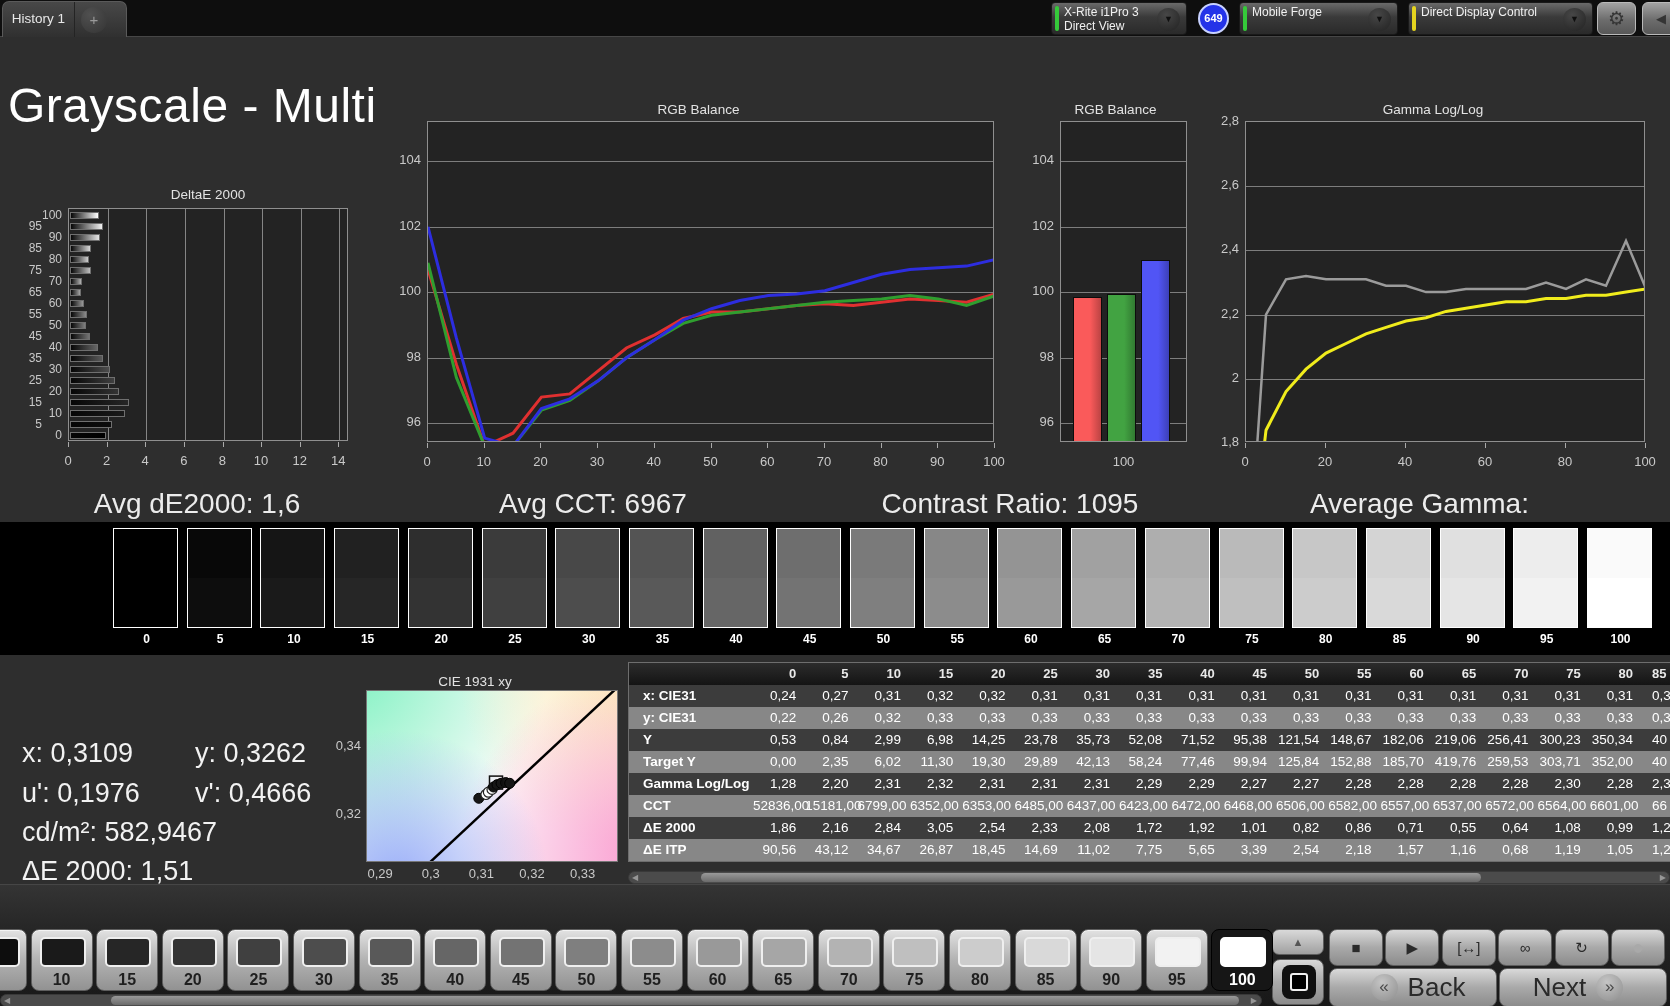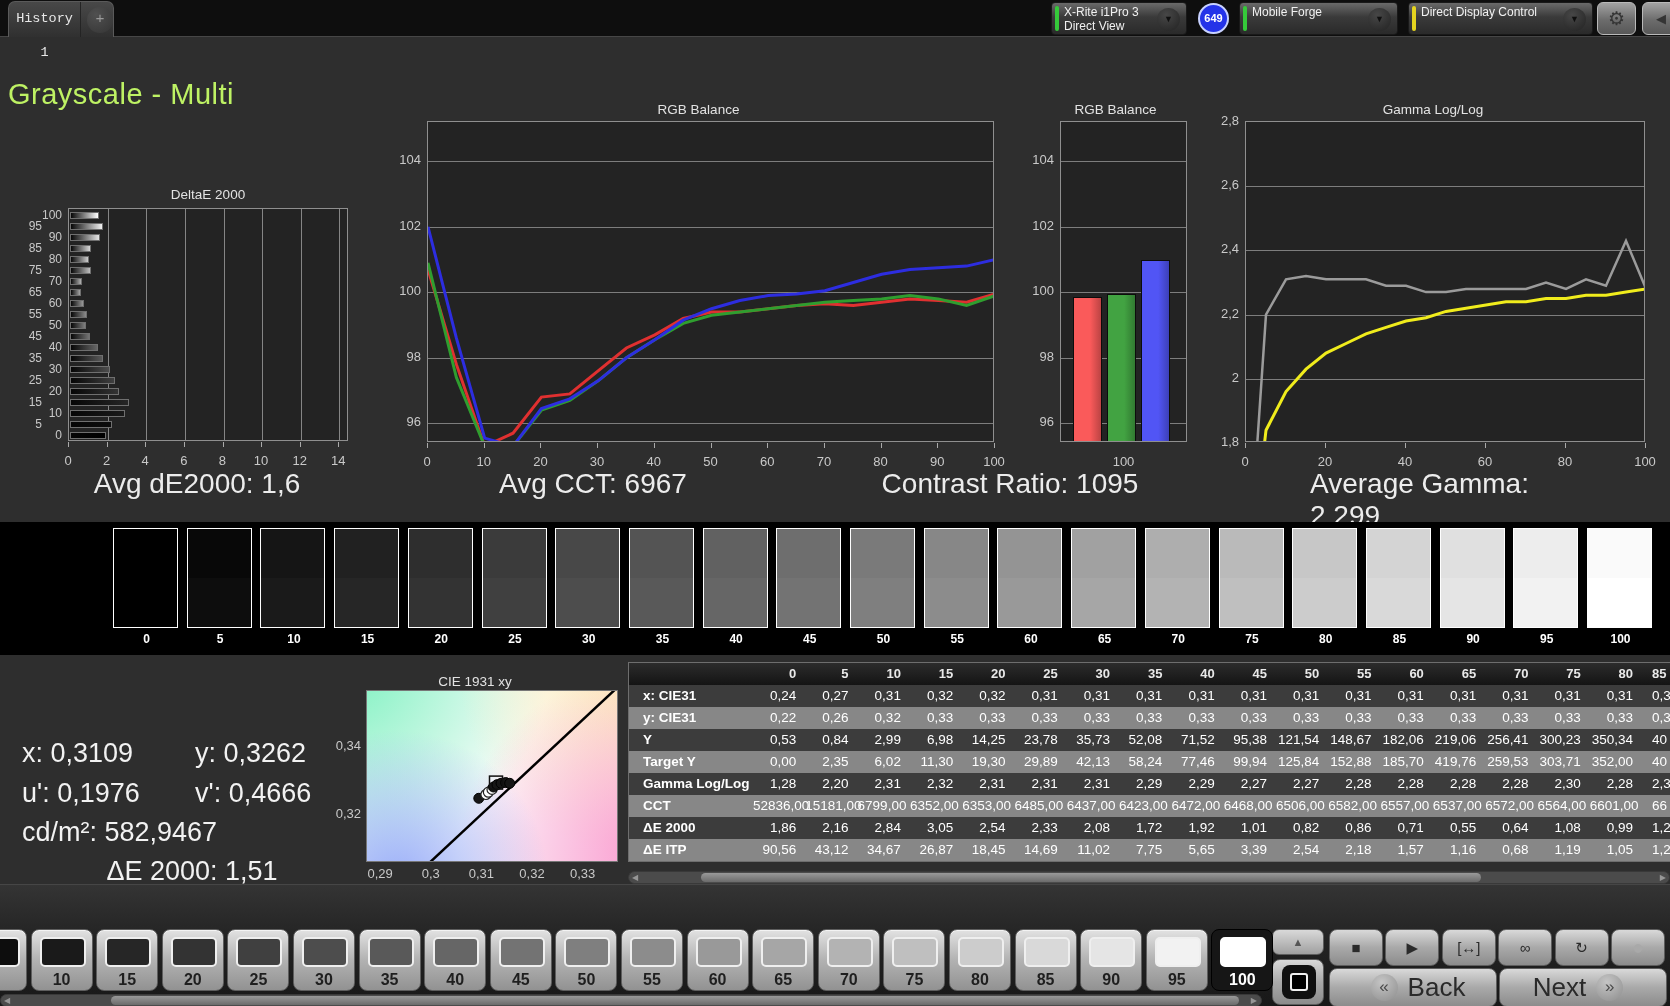--- a/index.html
+++ b/index.html
@@ -1,37 +1,37 @@
 <!DOCTYPE html>
 <html><head>
 <meta charset="utf-8">
 <style>
   *{margin:0;padding:0;box-sizing:border-box;}
   body{background:#555;font-family:"Liberation Sans",sans-serif;}
   #stage{position:relative;width:1670px;height:1006px;background:#2e2e2e;overflow:hidden;font-family:"Liberation Sans",sans-serif;}
   
   #topbar{position:absolute;left:0;top:0;width:1670px;height:37px;background:#0e0e0e;border-bottom:1px solid #464646;}
-  .tabgrp{position:absolute;left:8px;top:1px;width:106px;height:36px;background:linear-gradient(#484848,#303030);border:1px solid #5a5a5a;border-bottom:none;border-radius:7px 7px 0 0;font-family:Liberation Mono, monospace;}
+  .tabgrp{position:absolute;left:2px;top:1px;width:125px;height:36px;background:linear-gradient(#484848,#303030);border:1px solid #5a5a5a;border-bottom:none;border-radius:7px 7px 0 0;}
   .tab{position:absolute;left:0;top:0;width:72px;height:100%;color:#e8e8e8;font-size:13.5px;line-height:34px;text-align:center;border-right:1px solid #242424;}
   .addtab{position:absolute;left:78px;top:5px;width:26px;height:26px;border-radius:50%;background:radial-gradient(circle at 35% 30%,#505050,#343434);color:#9a9a9a;font-size:15px;line-height:25px;text-align:center;}
   .meter{position:absolute;top:2px;height:33px;border-radius:4px;background:linear-gradient(180deg,#6a6a6a,#3a3a3a 45%,#2a2a2a);border:1px solid #191919;color:#f1f1f1;font-size:12px;}
   .stripe{position:absolute;left:3px;top:3px;width:4px;bottom:3px;border-radius:2px;background:#35c93a;}
   .m1{position:absolute;left:12px;top:2px;line-height:15px;white-space:nowrap;}
   .m2{position:absolute;left:12px;top:16px;line-height:15px;white-space:nowrap;}
   .chev{position:absolute;right:6px;top:5px;width:23px;height:23px;border-radius:50%;background:radial-gradient(circle at 40% 30%,#474747,#222);color:#0f0f0f;font-size:9px;text-align:center;line-height:23px;}
   .badge{position:absolute;left:1198px;top:3px;width:31px;height:31px;border-radius:50%;border:2px solid #c8d2ff;color:#fff;font-weight:bold;font-size:11px;text-align:center;line-height:27px;background:#2433e8;}
   .sqbtn{position:absolute;top:2px;height:33px;border-radius:6px;background:linear-gradient(180deg,#a2a2a2,#6c6c6c 55%,#575757);border:1px solid #b9b9b9;color:#343434;text-align:center;}
   
   .lbl{position:absolute;font-size:13px;color:#c9c9c9;white-space:nowrap;line-height:14px;}
   .lbl.sm{font-size:12px;}
   .lbl.ttl{font-size:13.5px;color:#e2e2e2;}
   .lbl.strip{font-size:12px;font-weight:bold;color:#fff;}
   .plot{position:absolute;background:#232323;border:1px solid #8f8f8f;overflow:hidden;}
-  .pagetitle{position:absolute;left:8px;top:78px;font-size:29px;color:#bef264;letter-spacing:.5px;}
-  .sum{position:absolute;top:468px;transform:translateX(-50%);font-size:28px;color:#ececec;}
+  .pagetitle{position:absolute;left:8px;top:78px;font-size:48px;color:#ffffff;letter-spacing:.5px;}
+  .sum{position:absolute;top:488px;transform:translateX(-50%);font-size:28px;color:#ececec;}
   
   #strip{position:absolute;left:0;top:522px;width:1670px;height:133px;background:#000;}
   
   .cur{position:absolute;left:22px;top:684px;width:340px;height:210px;color:#f2f2f2;}
   .cr-title{position:absolute;left:0;top:0;font-size:30px;}
   .cr-line{position:absolute;left:0;font-size:27px;width:100%;}
   .cr-r{position:absolute;left:173px;top:0;}
   .cie{position:absolute;overflow:hidden;border:1px solid #777;
     background:
       radial-gradient(circle at 12% 112%, rgba(148,170,248,.95), rgba(148,170,248,0) 52%),
@@ -191,21 +191,21 @@
       <div style="position: absolute; left: 1587px; top: 6px; width: 65px; height: 100px; border: 1px solid rgb(255, 255, 255);">
         <div style="position: absolute; left: 0px; top: 0px; width: 100%; height: 50%; background: rgb(250, 250, 250);"></div>
         <div style="position: absolute; left: 0px; bottom: 0px; width: 100%; height: 50%; background: rgb(255, 255, 255);"></div>
       </div>
     </div>
 
   <div class="cur">
     <div class="cr-line" style="top:54px;"><span>x: 0,3109</span><span class="cr-r">y: 0,3262</span></div>
     <div class="cr-line" style="top:94px;"><span>u': 0,1976</span><span class="cr-r">v': 0,4666</span></div>
     <div class="cr-line" style="top:133px;"><span>cd/m²: 582,9467</span></div>
-    <div class="cr-line" style="top:172px;text-align:center;"><span>ΔE 2000: 1,51</span></div>
+    <div class="cr-line" style="top:172px;"><span>ΔE 2000: 1,51</span></div>
   </div>
 
   <div id="rtable">
       <div class="trow thead">
         <div class="tlabel"></div>
         <div class="tcell">0</div>
         <div class="tcell">5</div>
         <div class="tcell">10</div>
         <div class="tcell">15</div>
         <div class="tcell">20</div>

